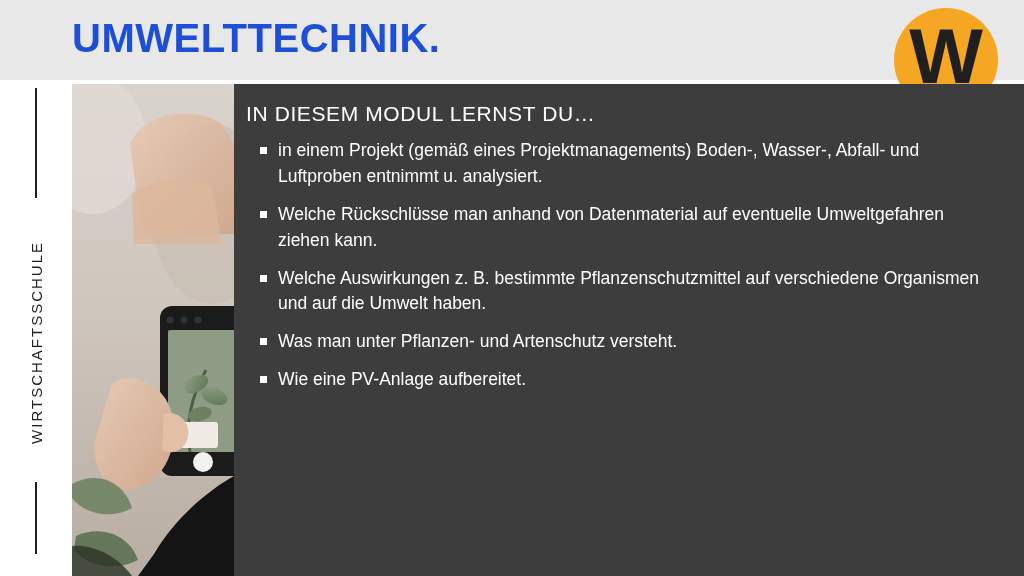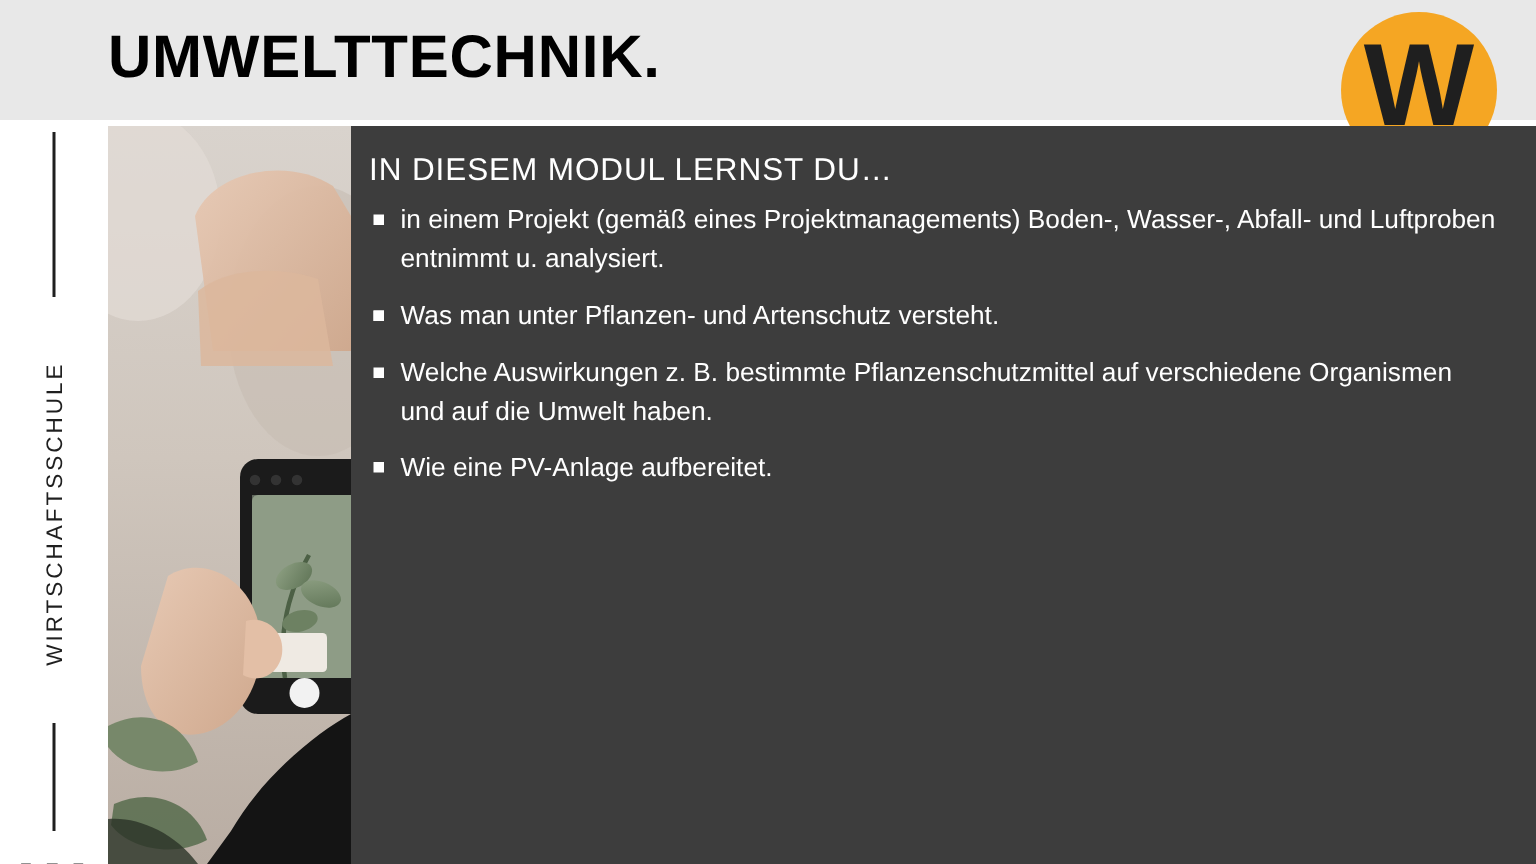--- a/index.html
+++ b/index.html
@@ -21,21 +21,21 @@
     left: 0; top: 0;
     width: 1024px; height: 80px;
     background: #e8e8e8;
   }
   .header-title {
     position: absolute;
     left: 72px; top: 16px;
     font-size: 40px;
     font-weight: bold;
     letter-spacing: 0.5px;
-    color: #000000;
+    color: #1d4ed8;
     font-family: "Liberation Sans", sans-serif;
   }
   .logo-circle {
     position: absolute;
     right: 26px; top: 8px;
     width: 104px; height: 104px;
     border-radius: 50%;
     background: #f5a623;
     display: flex;
     align-items: center;
@@ -118,21 +118,21 @@
   .content-title {
     font-size: 21px;
     letter-spacing: 0.6px;
     color: #ffffff;
     margin: 2px 0 8px 0;
     font-family: "Liberation Sans", sans-serif;
     font-weight: 400;
   }
   ul.bullets {
     list-style: none;
-    margin: 1px; padding: 0;
+    margin: 12px; padding: 0;
   }
   ul.bullets li {
     position: relative;
     padding-left: 20px;
     margin-bottom: 12px;
     font-size: 17.5px;
     line-height: 1.48;
     color: #ffffff;
     font-family: "Liberation Sans", sans-serif;
   }
@@ -220,26 +220,30 @@
     <ul class="bullets">
       <li>
         <span class="marker"></span>
         <span>in einem Projekt (gemäß eines Projektmanagements) Boden-, Wasser-, Abfall- und Luftproben entnimmt u. analysiert.</span>
       </li>
       <li>
         <span class="marker"></span>
       </li>
       <li>
         <span class="marker"></span>
+        <span>Welche Rückschlüsse man anhand von Datenmaterial auf eventuelle Umweltgefahren ziehen kann.</span>
+      </li>
+      <li>
+        <span class="marker"></span>
+        <span>Welche Auswirkungen z. B. bestimmte Pflanzenschutzmittel auf verschiedene Organismen und auf die Umwelt haben.</span>
+      </li>
+      <li>
+        <span class="marker"></span>
         <span>Was man unter Pflanzen- und Artenschutz versteht.</span>
       </li>
       <li>
         <span class="marker"></span>
-        <span>Welche Auswirkungen z. B. bestimmte Pflanzenschutzmittel auf verschiedene Organismen und auf die Umwelt haben.</span>
-      </li>
-      <li>
-        <span class="marker"></span>
         <span>Wie eine PV-Anlage aufbereitet.</span>
       </li>
     </ul>
   </div>
 
 </div>
 
 </body></html>

